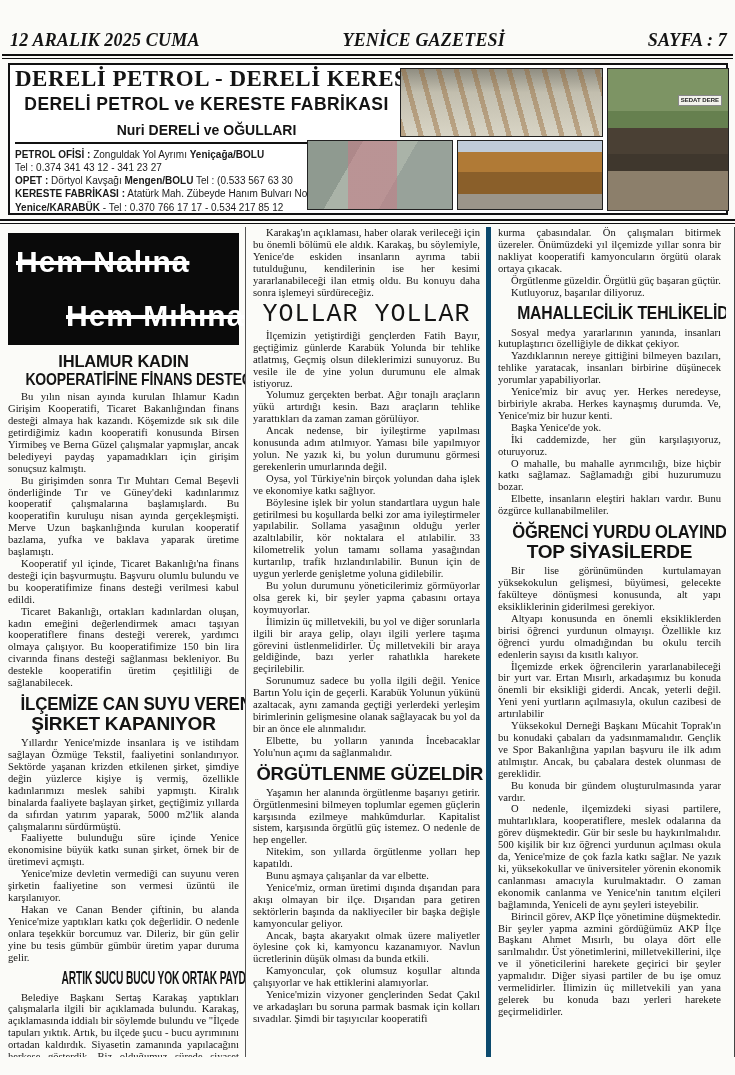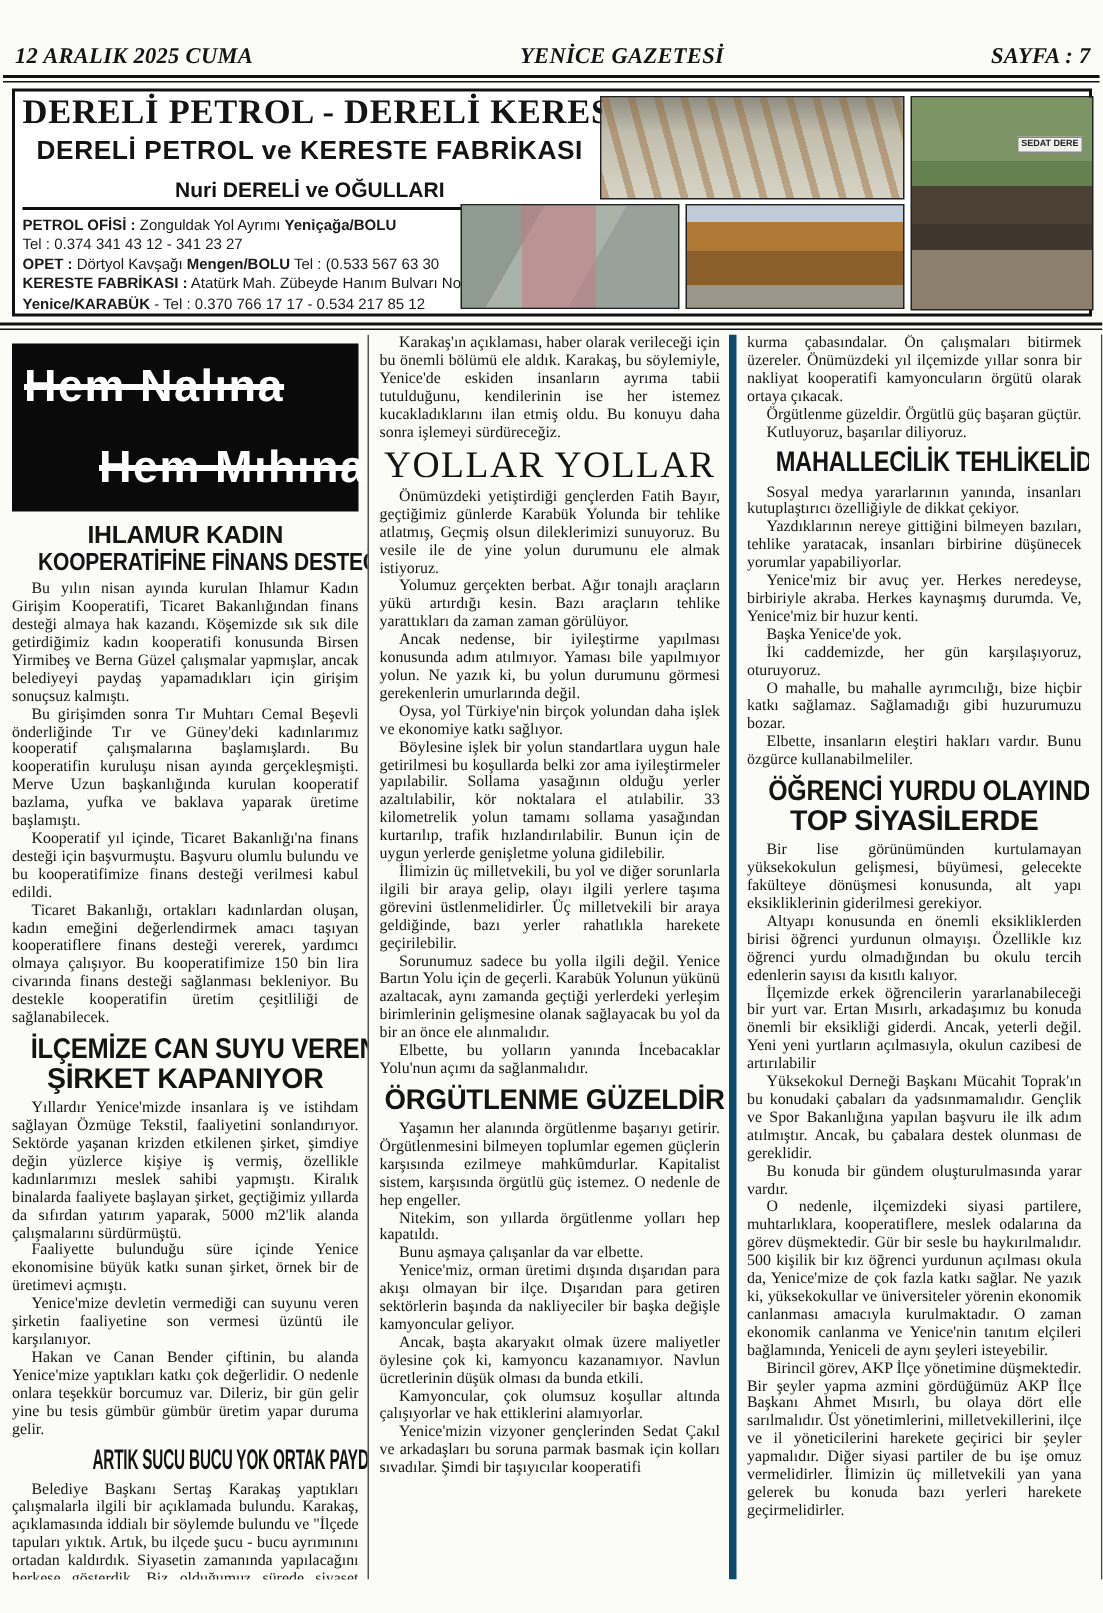--- a/index.html
+++ b/index.html
@@ -4,21 +4,21 @@
 <style>
   html,body{margin:0;padding:0;}
   body{width:735px;height:1075px;background:#fbfbf8;overflow:hidden;
        font-family:"Liberation Serif",serif;color:#141414;}
   .page{position:relative;width:735px;height:1075px;}
 
   
   .pageheader{display:flex;justify-content:space-between;align-items:flex-end;
               margin:30px 8px 0 10px;
               font-family:"Liberation Serif",serif;font-style:italic;font-weight:bold;
-              font-size:15px;letter-spacing:.2px;}
+              font-size:18px;letter-spacing:.2px;}
   .header-rule{height:2px;border-top:2.5px solid #111;border-bottom:1px solid #111;margin:3px 2px 0 2px;}
 
   
   .ad{position:relative;margin:4px 7px 0 8px;height:152px;border:2px solid #111;background:#fff;box-sizing:border-box;}
   .ad-left{position:absolute;left:5px;top:1px;width:383px;text-align:center;}
   .ad-title{font-family:"Liberation Serif",serif;font-weight:bold;font-size:23px;letter-spacing:.5px;white-space:nowrap;}
   .ad-subtitle{font-family:"Liberation Sans",sans-serif;font-weight:bold;font-size:17.5px;letter-spacing:.4px;margin-top:2px;white-space:nowrap;}
   .ad-owner{font-family:"Liberation Sans",sans-serif;font-weight:bold;font-size:14px;margin-top:7px;}
   .ad-sep{height:1.5px;background:#111;margin:4px 0 4px 0;}
   .ad-contact{text-align:left;font-family:"Liberation Sans",sans-serif;font-size:10px;line-height:1.33;color:#1a1a1a;}
@@ -52,21 +52,21 @@
   .col2{width:240px;border-left:5px solid #0c4a6e;padding:0 5px 0 7px;}
 
   .para{font-size:10.6px;line-height:11.9px;text-align:justify;margin:0;text-indent:13px;}
   .para.noindent{text-indent:0;}
 
   .headline{text-align:center;font-family:"Liberation Sans",sans-serif;font-weight:700;margin:5px 0 3px 0;}
   .hl-line{display:block;white-space:nowrap;transform-origin:50% 50%;letter-spacing:-.2px;}
   .hl-cond-md .hl-line{font-size:16.5px;line-height:1.1;}
   .hl-cond-lg .hl-line{font-size:19px;line-height:1.06;}
   .hl-serif{margin:3px 0 1px 0;}
-  .hl-serif .hl-line{font-family:Liberation Serif, serif;font-weight:400;font-size:25px;letter-spacing:1px;line-height:1.1;}
+  .hl-serif .hl-line{font-family:Liberation Mono, monospace;font-weight:400;font-size:25px;letter-spacing:1px;line-height:1.1;}
 
   
   .mast{background:#0a0a0a;height:112px;margin:6px 0 7px 0;padding:12px 8px;box-sizing:border-box;
         display:flex;flex-direction:column;justify-content:space-between;}
   .mast-row{display:flex;align-items:flex-start;gap:48px;}
   .mast-text{color:#fff;font-family:"Liberation Sans",sans-serif;font-weight:bold;font-size:30px;
              letter-spacing:1px;white-space:nowrap;
              text-decoration:line-through;text-decoration-thickness:4px;}
   .mast-line{flex:1;height:4px;background:#fff;}
   .mast-line.l{margin-right:2px;} .mast-line.r{margin-left:2px;}
@@ -135,29 +135,30 @@
         <p class="para">Yıllardır Yenice'mizde insanlara iş ve istihdam sağlayan Özmüge Tekstil, faaliyetini sonlandırıyor. Sektörde yaşanan krizden etkilenen şirket, şimdiye değin yüzlerce kişiye iş vermiş, özellikle kadınlarımızı meslek sahibi yapmıştı. Kiralık binalarda faaliyete başlayan şirket, geçtiğimiz yıllarda da sıfırdan yatırım yaparak, 5000 m2'lik alanda çalışmalarını sürdürmüştü.</p>
         <p class="para">Faaliyette bulunduğu süre içinde Yenice ekonomisine büyük katkı sunan şirket, örnek bir de üretimevi açmıştı.</p>
         <p class="para">Yenice'mize devletin vermediği can suyunu veren şirketin faaliyetine son vermesi üzüntü ile karşılanıyor.</p>
         <p class="para">Hakan ve Canan Bender çiftinin, bu alanda Yenice'mize yaptıkları katkı çok değerlidir. O nedenle onlara teşekkür borcumuz var. Dileriz, bir gün gelir yine bu tesis gümbür gümbür üretim yapar duruma gelir.</p>
         <div class="headline hl-cond-lg">
           <span class="hl-line" style="transform: scaleX(0.535963);">ARTIK SUCU BUCU YOK ORTAK PAYDA YENİCE</span>
         </div>
         <p class="para">Belediye Başkanı Sertaş Karakaş yaptıkları çalışmalarla ilgili bir açıklamada bulundu. Karakaş, açıklamasında iddialı bir söylemde bulundu ve "İlçede tapuları yıktık. Artık, bu ilçede şucu - bucu ayrımınını ortadan kaldırdık. Siyasetin zamanında yapılacağını herkese gösterdik. Biz olduğumuz sürede siyaset zamanı siyaset yapılacak, diğer zamanlarda ortak paydamız Yenice olacak" dedi.</p>
       </div>
     <div class="col col1">
-        <p class="para">Karakaş'ın açıklaması, haber olarak verileceği için bu önemli bölümü ele aldık. Karakaş, bu söylemiyle, Yenice'de eskiden insanların ayrıma tabii tutulduğunu, kendilerinin ise her istemez kucakladıklarını ilan etmiş oldu. Bu konuyu daha sonra işlemeyi sürdüreceğiz.</p>
+        <p class="para">Karakaş'ın açıklaması, haber olarak verileceği için bu önemli bölümü ele aldık. Karakaş, bu söylemiyle, Yenice'de eskiden insanların ayrıma tabii tutulduğunu, kendilerinin ise her kesimi yararlanabileceği ilan etmiş oldu. Bu konuyu daha sonra işlemeyi sürdüreceğiz.</p>
         <div class="headline hl-serif">
           <span class="hl-line">YOLLAR YOLLAR</span>
         </div>
-        <p class="para">Önümüzdeki yetiştirdiği gençlerden Fatih Bayır, geçtiğimiz günlerde Karabük Yolunda bir tehlike atlatmış, Geçmiş olsun dileklerimizi sunuyoruz. Bu vesile ile de yine yolun durumunu ele almak istiyoruz.</p>
+        <p class="para">İlçemizin yetiştirdiği gençlerden Fatih Bayır, geçtiğimiz günlerde Karabük Yolunda bir tehlike atlatmış, Geçmiş olsun dileklerimizi sunuyoruz. Bu vesile ile de yine yolun durumunu ele almak istiyoruz.</p>
         <p class="para">Yolumuz gerçekten berbat. Ağır tonajlı araçların yükü artırdığı kesin. Bazı araçların tehlike yarattıkları da zaman zaman görülüyor.</p>
         <p class="para">Ancak nedense, bir iyileştirme yapılması konusunda adım atılmıyor. Yaması bile yapılmıyor yolun. Ne yazık ki, bu yolun durumunu görmesi gerekenlerin umurlarında değil.</p>
         <p class="para">Oysa, yol Türkiye'nin birçok yolundan daha işlek ve ekonomiye katkı sağlıyor.</p>
         <p class="para">Böylesine işlek bir yolun standartlara uygun hale getirilmesi bu koşullarda belki zor ama iyileştirmeler yapılabilir. Sollama yasağının olduğu yerler azaltılabilir, kör noktalara el atılabilir. 33 kilometrelik yolun tamamı sollama yasağından kurtarılıp, trafik hızlandırılabilir. Bunun için de uygun yerlerde genişletme yoluna gidilebilir.</p>
+        <p class="para">Bu yolun durumunu yöneticilerimiz görmüyorlar olsa gerek ki, bir şeyler yapma çabasını ortaya koymuyorlar.</p>
         <p class="para">İlimizin üç milletvekili, bu yol ve diğer sorunlarla ilgili bir araya gelip, olayı ilgili yerlere taşıma görevini üstlenmelidirler. Üç milletvekili bir araya geldiğinde, bazı yerler rahatlıkla harekete geçirilebilir.</p>
         <p class="para">Sorunumuz sadece bu yolla ilgili değil. Yenice Bartın Yolu için de geçerli. Karabük Yolunun yükünü azaltacak, aynı zamanda geçtiği yerlerdeki yerleşim birimlerinin gelişmesine olanak sağlayacak bu yol da bir an önce ele alınmalıdır.</p>
         <p class="para">Elbette, bu yolların yanında İncebacaklar Yolu'nun açımı da sağlanmalıdır.</p>
         <div class="headline hl-cond-lg">
           <span class="hl-line" style="transform: scaleX(0.970085);">ÖRGÜTLENME GÜZELDİR</span>
         </div>
         <p class="para">Yaşamın her alanında örgütlenme başarıyı getirir. Örgütlenmesini bilmeyen toplumlar egemen güçlerin karşısında ezilmeye mahkûmdurlar. Kapitalist sistem, karşısında örgütlü güç istemez. O nedenle de hep engeller.</p>
         <p class="para">Nitekim, son yıllarda örgütlenme yolları hep kapatıldı.</p>
         <p class="para">Bunu aşmaya çalışanlar da var elbette.</p>
         <p class="para">Yenice'miz, orman üretimi dışında dışarıdan para akışı olmayan bir ilçe. Dışarıdan para getiren sektörlerin başında da nakliyeciler bir başka değişle kamyoncular geliyor.</p>

